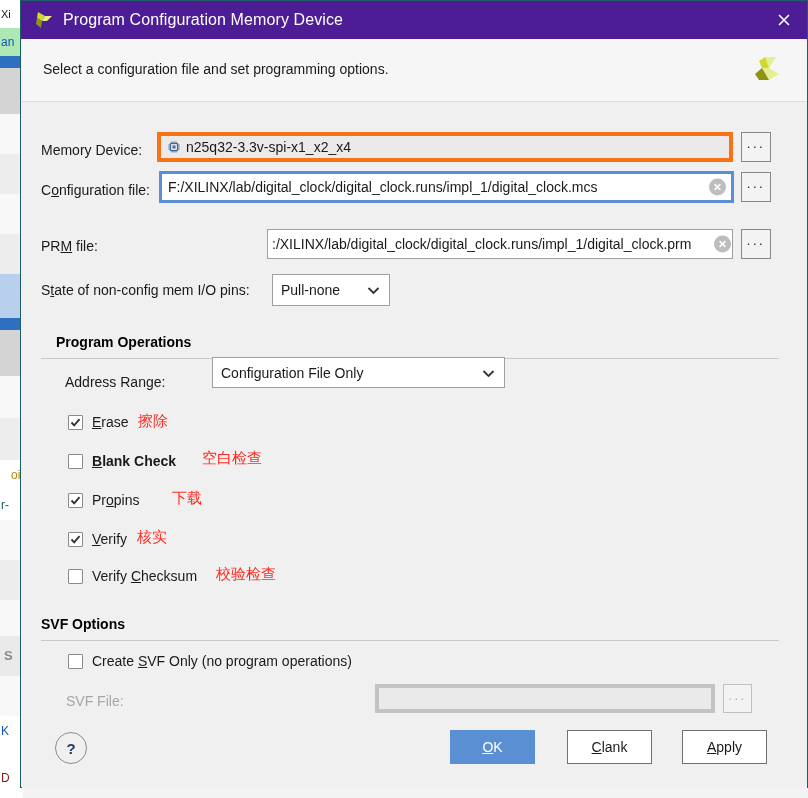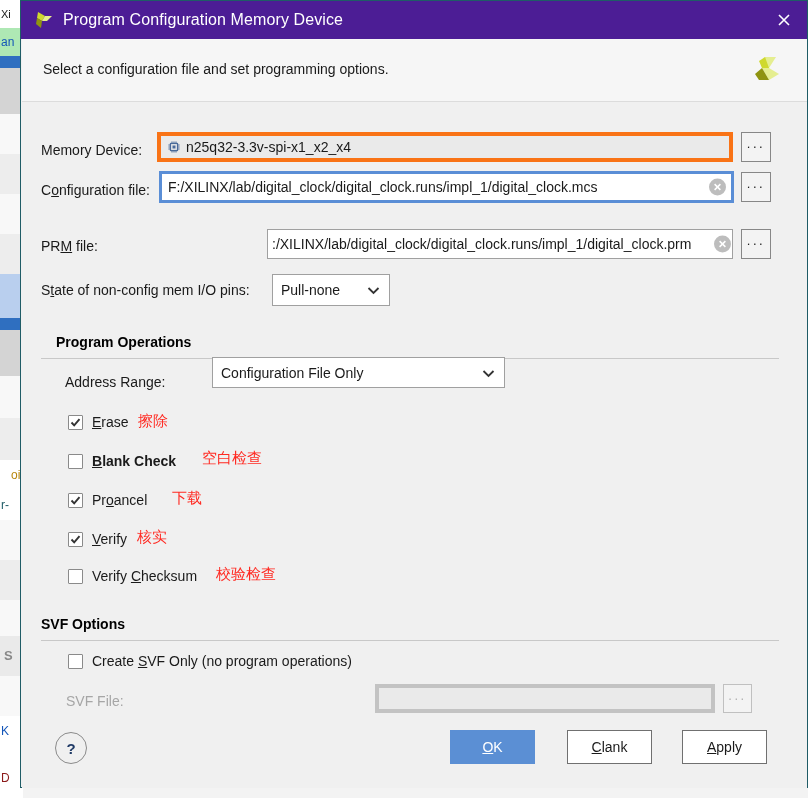--- a/index.html
+++ b/index.html
@@ -406,21 +406,21 @@
     </div>
     <span class="cn" style="left:180px; top:347px;">空白检查</span>
 
     <div class="cbrow" style="left:46px; top:390px;">
       <span class="cbox">
         <svg width="11" height="11" viewBox="0 0 11 11">
             <path d="M1.5 5.5 L4.2 8.4 L9.5 2.2" stroke="#333" stroke-width="1.9" fill="none"></path>
           </svg>
       </span>
       <span class="cblabel">
-        <span>Pr</span><u>o</u><span>ancel</span>
+        <span>Pr</span><u>o</u><span>pins</span>
       </span>
     </div>
     <span class="cn" style="left:150px; top:387px;">下载</span>
 
     <div class="cbrow" style="left:46px; top:429px;">
       <span class="cbox">
         <svg width="11" height="11" viewBox="0 0 11 11">
             <path d="M1.5 5.5 L4.2 8.4 L9.5 2.2" stroke="#333" stroke-width="1.9" fill="none"></path>
           </svg>
       </span>

